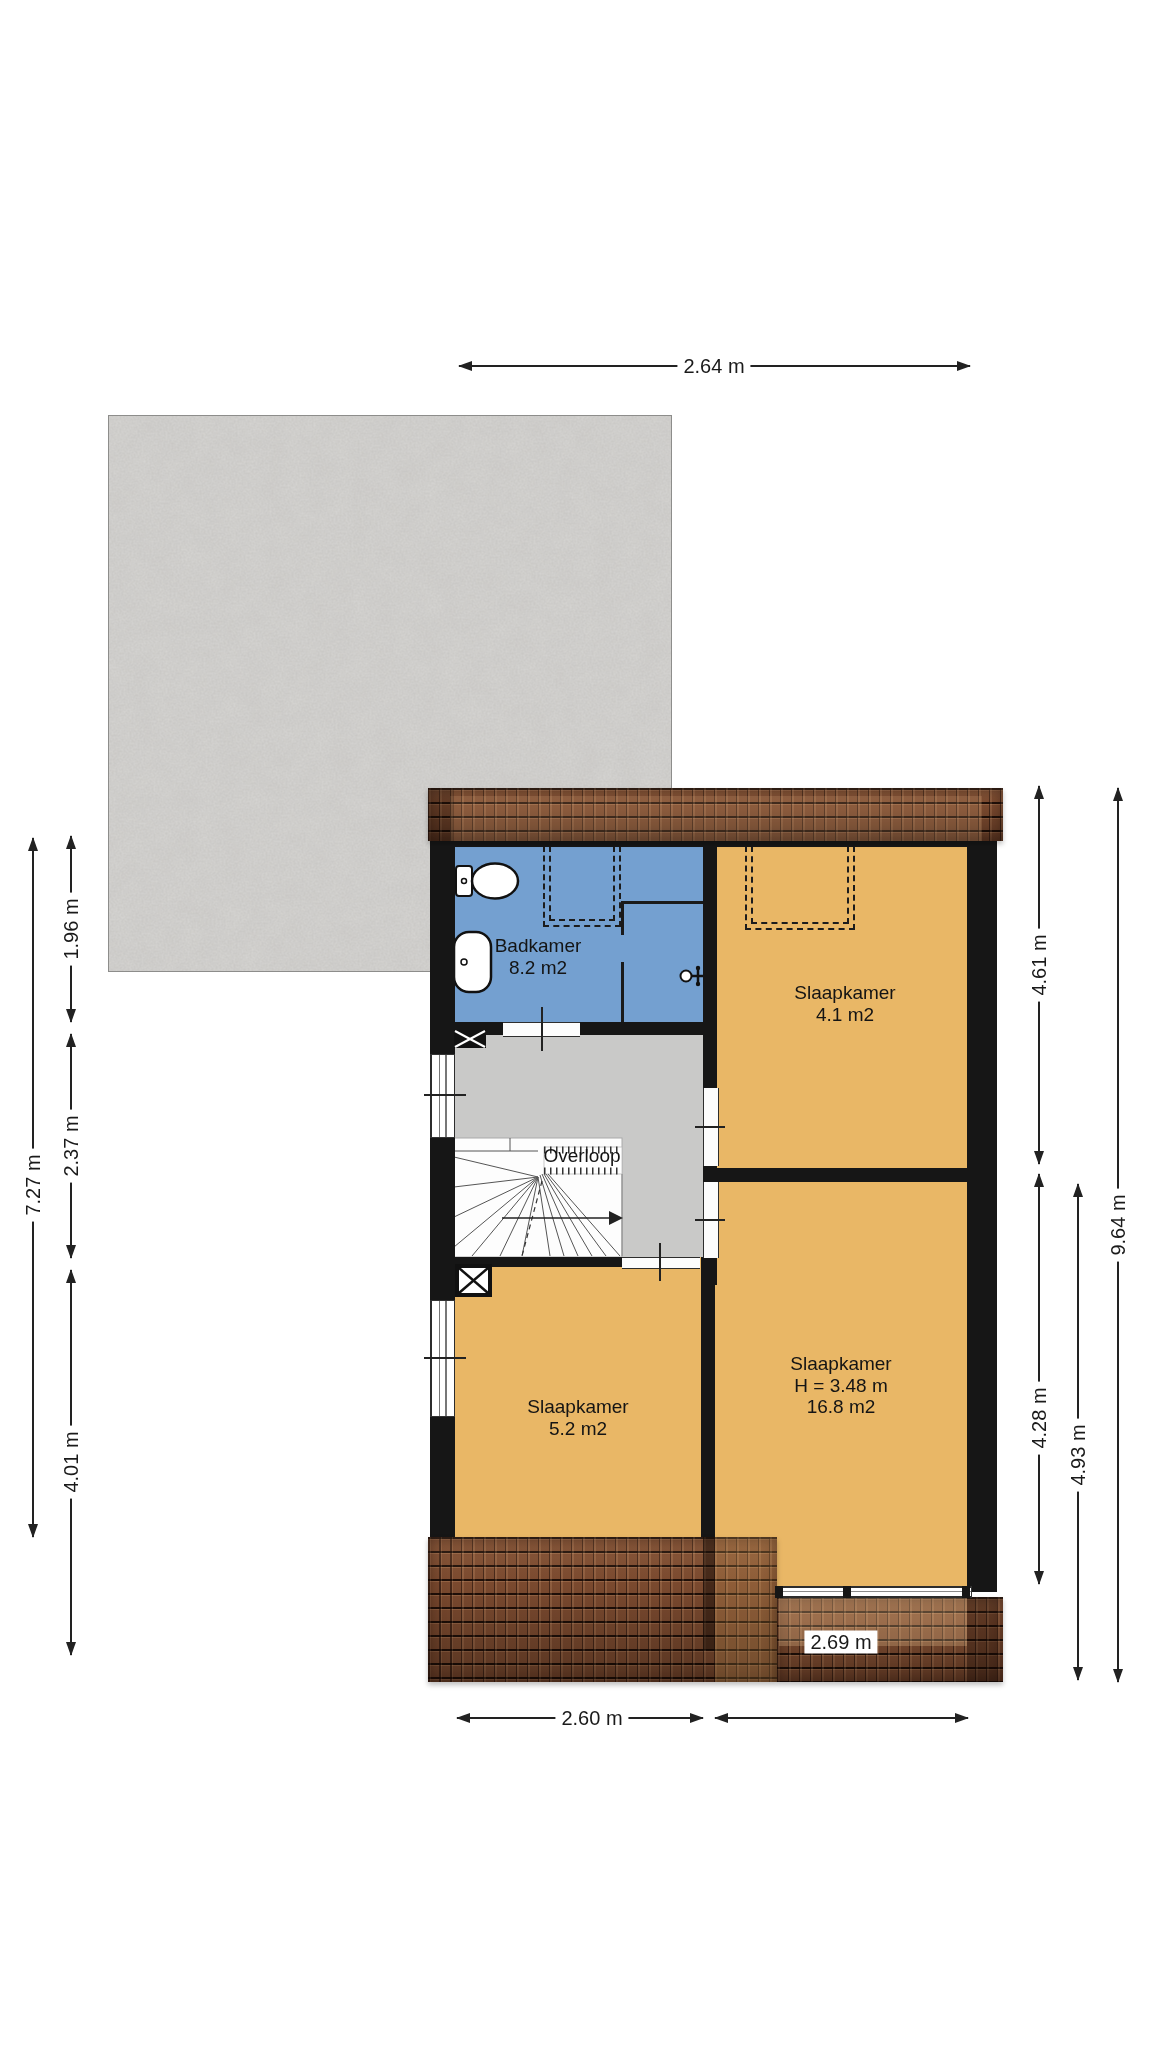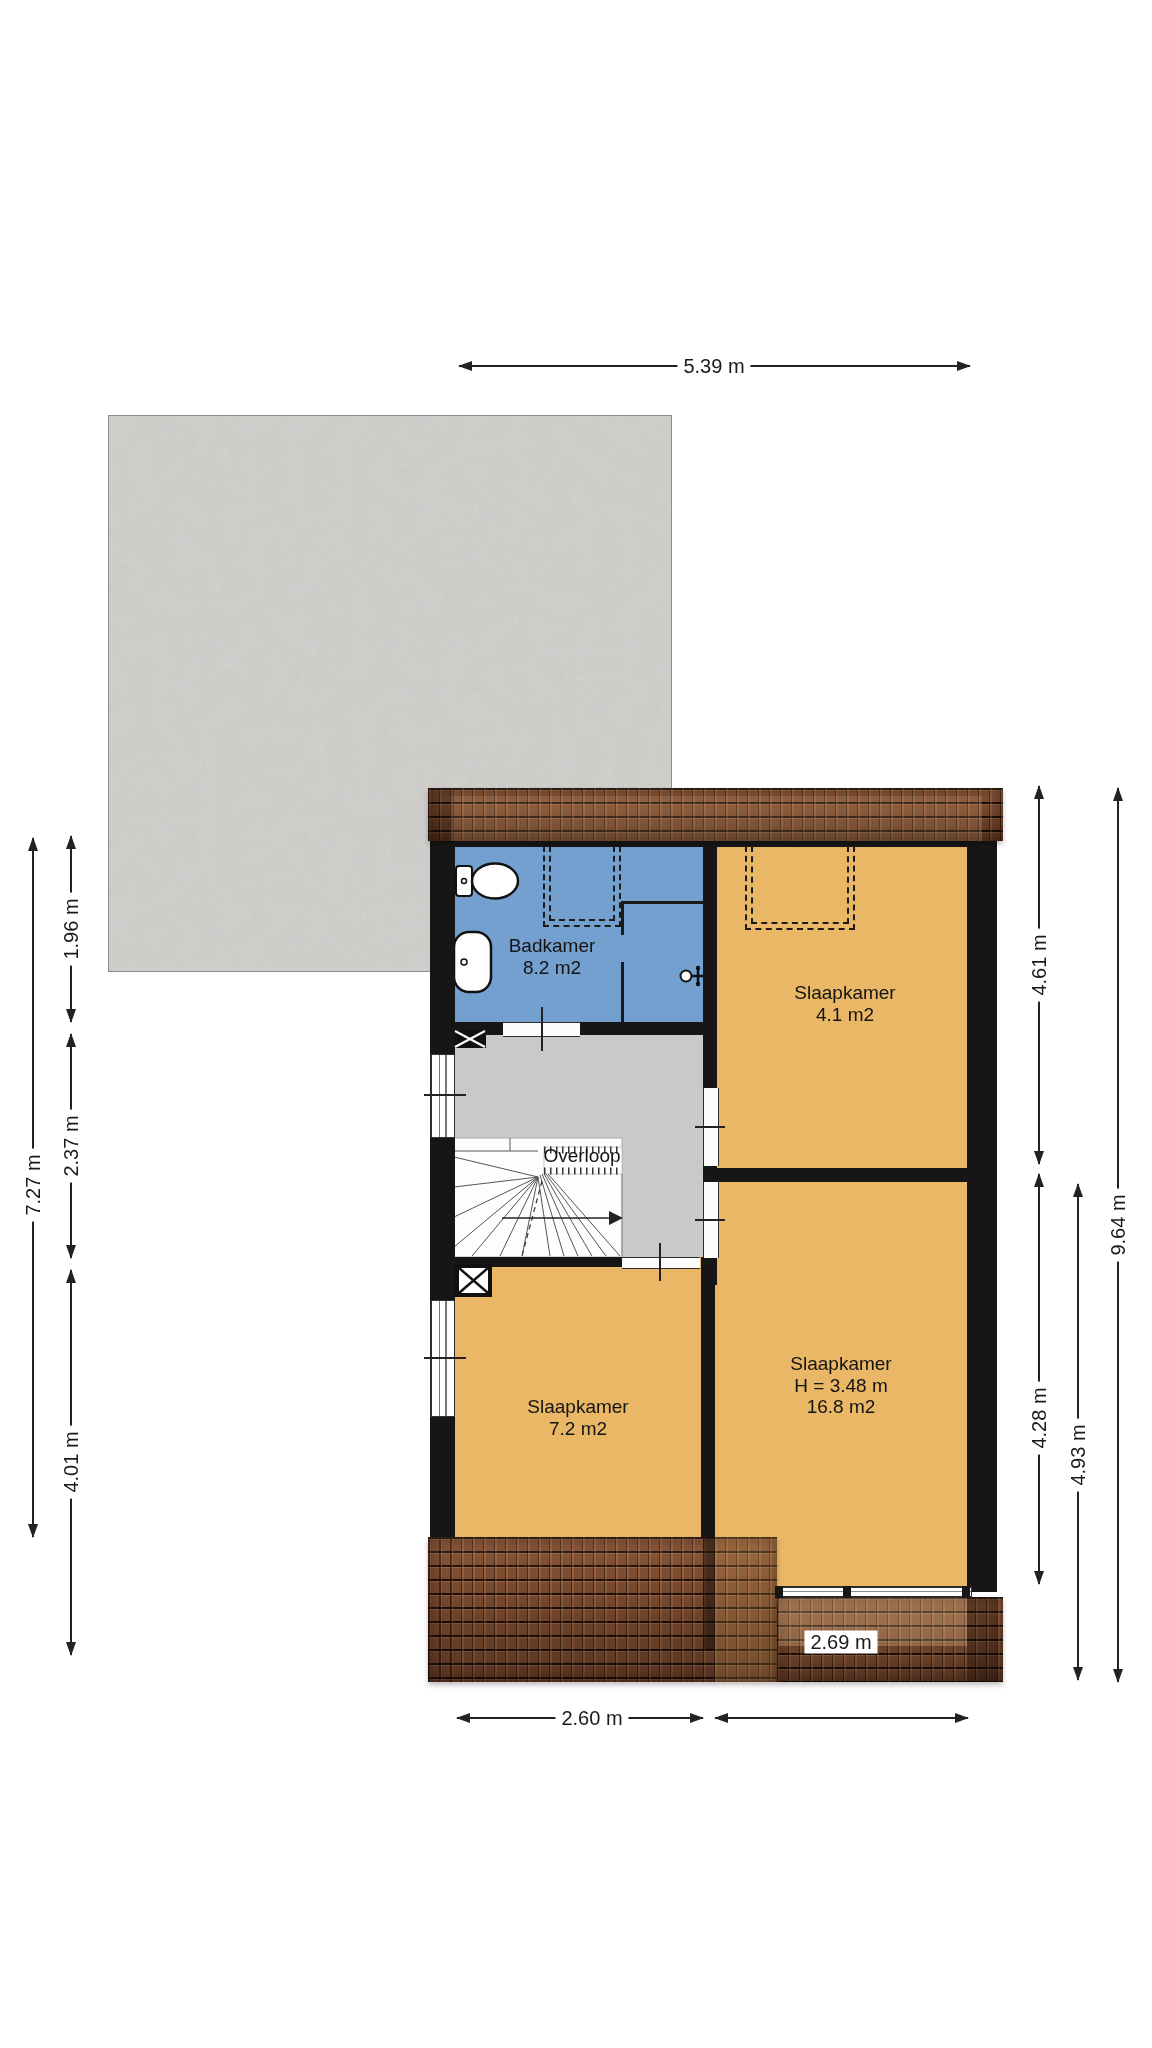--- a/index.html
+++ b/index.html
@@ -175,43 +175,43 @@
   <div class="overlay" style="left:715px;top:1537px;width:62px;height:145px;background:rgba(233,183,102,0.18)"></div>
   <div class="overlay" style="left:779px;top:1598px;width:188px;height:48px;background:rgba(248,212,160,0.25)"></div>
   <div class="overlay" style="left:703px;top:1537px;width:12px;height:113px;background:rgba(15,8,4,0.5)"></div>
   <div class="overlay" style="left:967px;top:1597px;width:30px;height:85px;background:rgba(15,8,4,0.3)"></div>
 
   <div class="winh" style="left:777px;top:1586px;width:193px;height:12px"></div>
   <div class="wall" style="left:775px;top:1586px;width:8px;height:12px;z-index:33"></div>
   <div class="wall" style="left:843px;top:1586px;width:8px;height:12px;z-index:33"></div>
   <div class="wall" style="left:962px;top:1586px;width:8px;height:12px;z-index:33"></div>
 
-  <div class="roomlabel" style="left:552px;top:956px">
+  <div class="roomlabel" style="left:538px;top:956px">
     <div>Badkamer</div>
     <div>8.2 m2</div>
   </div>
   <div class="roomlabel" style="left:845px;top:1003px">
     <div>Slaapkamer</div>
     <div>4.1 m2</div>
   </div>
   <div class="roomlabel" style="left:582px;top:1156px">
     <div>Overloop</div>
   </div>
   <div class="roomlabel" style="left:578px;top:1417px">
     <div>Slaapkamer</div>
-    <div>7.2 m2</div>
+    <div>5.2 m2</div>
   </div>
   <div class="roomlabel" style="left:841px;top:1385px">
     <div>Slaapkamer</div>
     <div>H = 3.48 m</div>
     <div>16.8 m2</div>
   </div>
 
   <div class="hdim" style="left:459px;top:365px;width:511px"></div>
-  <div class="dlabel" style="left:714px;top:366px">5.39 m</div>
+  <div class="dlabel" style="left:714px;top:366px">2.64 m</div>
 
   <div class="hdim" style="left:457px;top:1717px;width:246px"></div>
   <div class="dlabel" style="left:592px;top:1718px">2.60 m</div>
   <div class="hdim" style="left:715px;top:1717px;width:253px"></div>
   <div class="dlabel" style="left:841px;top:1642px">2.69 m</div>
 
   <div class="vdim" style="left:32px;top:838px;height:699px"></div>
   <div class="dlabel v" style="left:33px;top:1185px">7.27 m</div>
 
   <div class="vdim" style="left:70px;top:836px;height:186px"></div>

